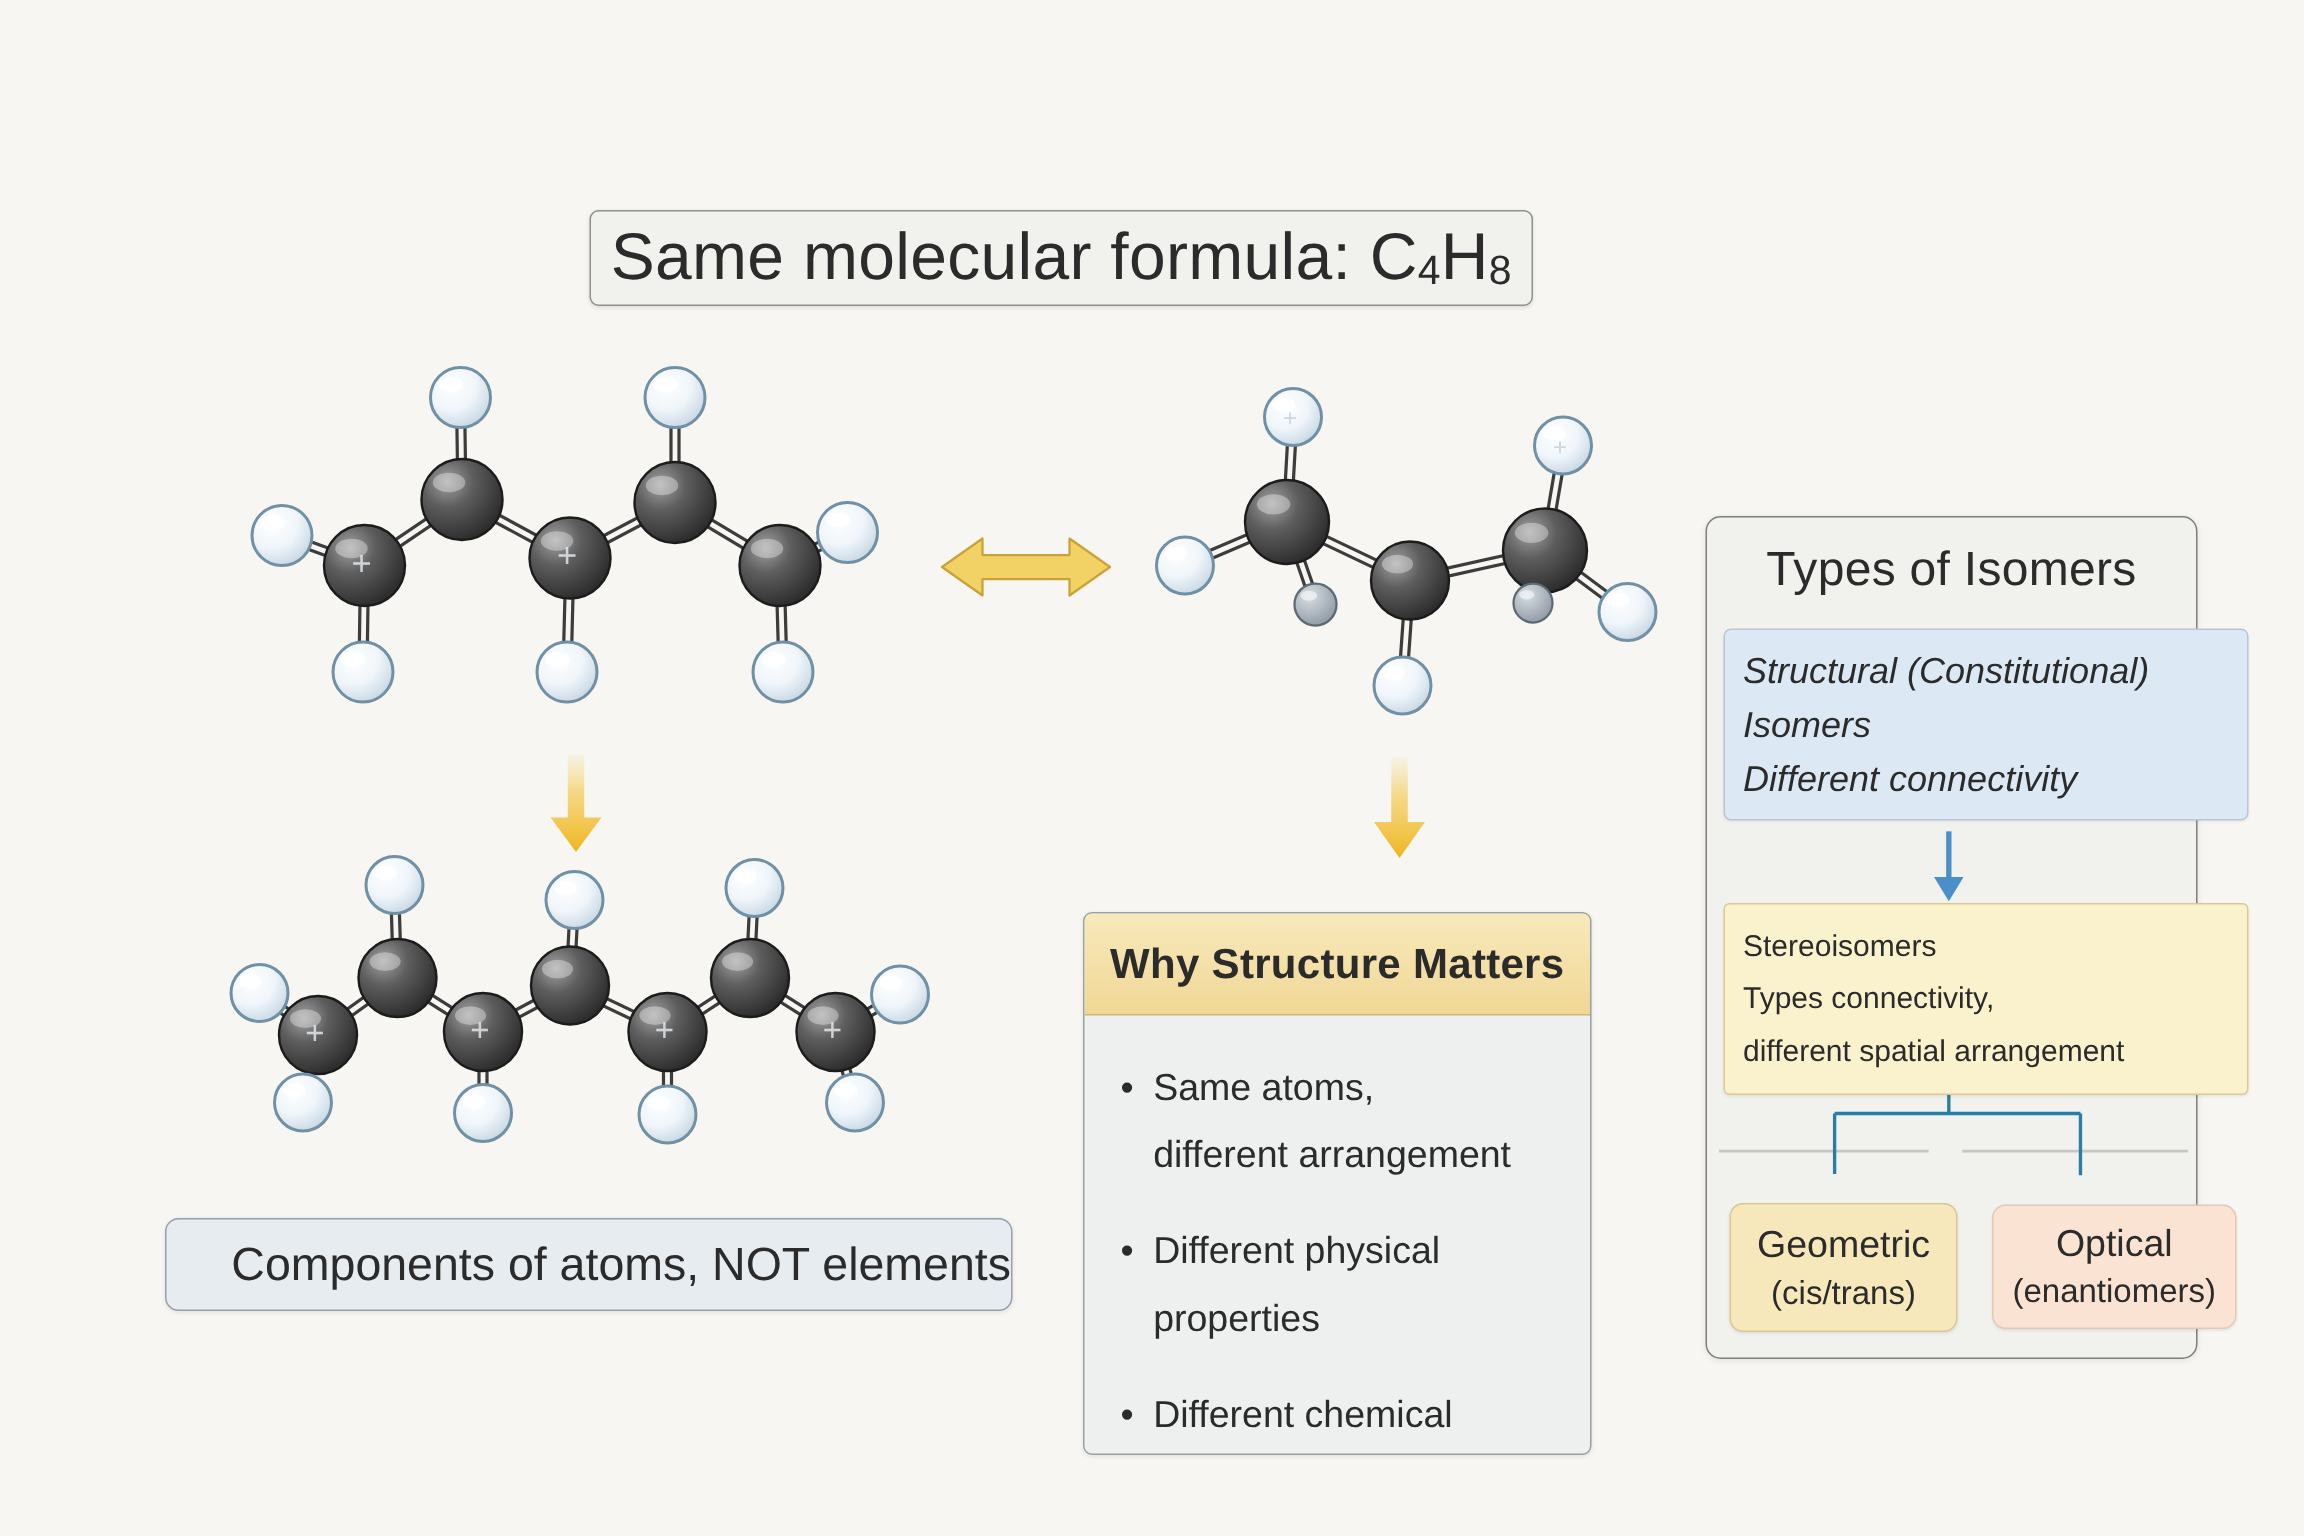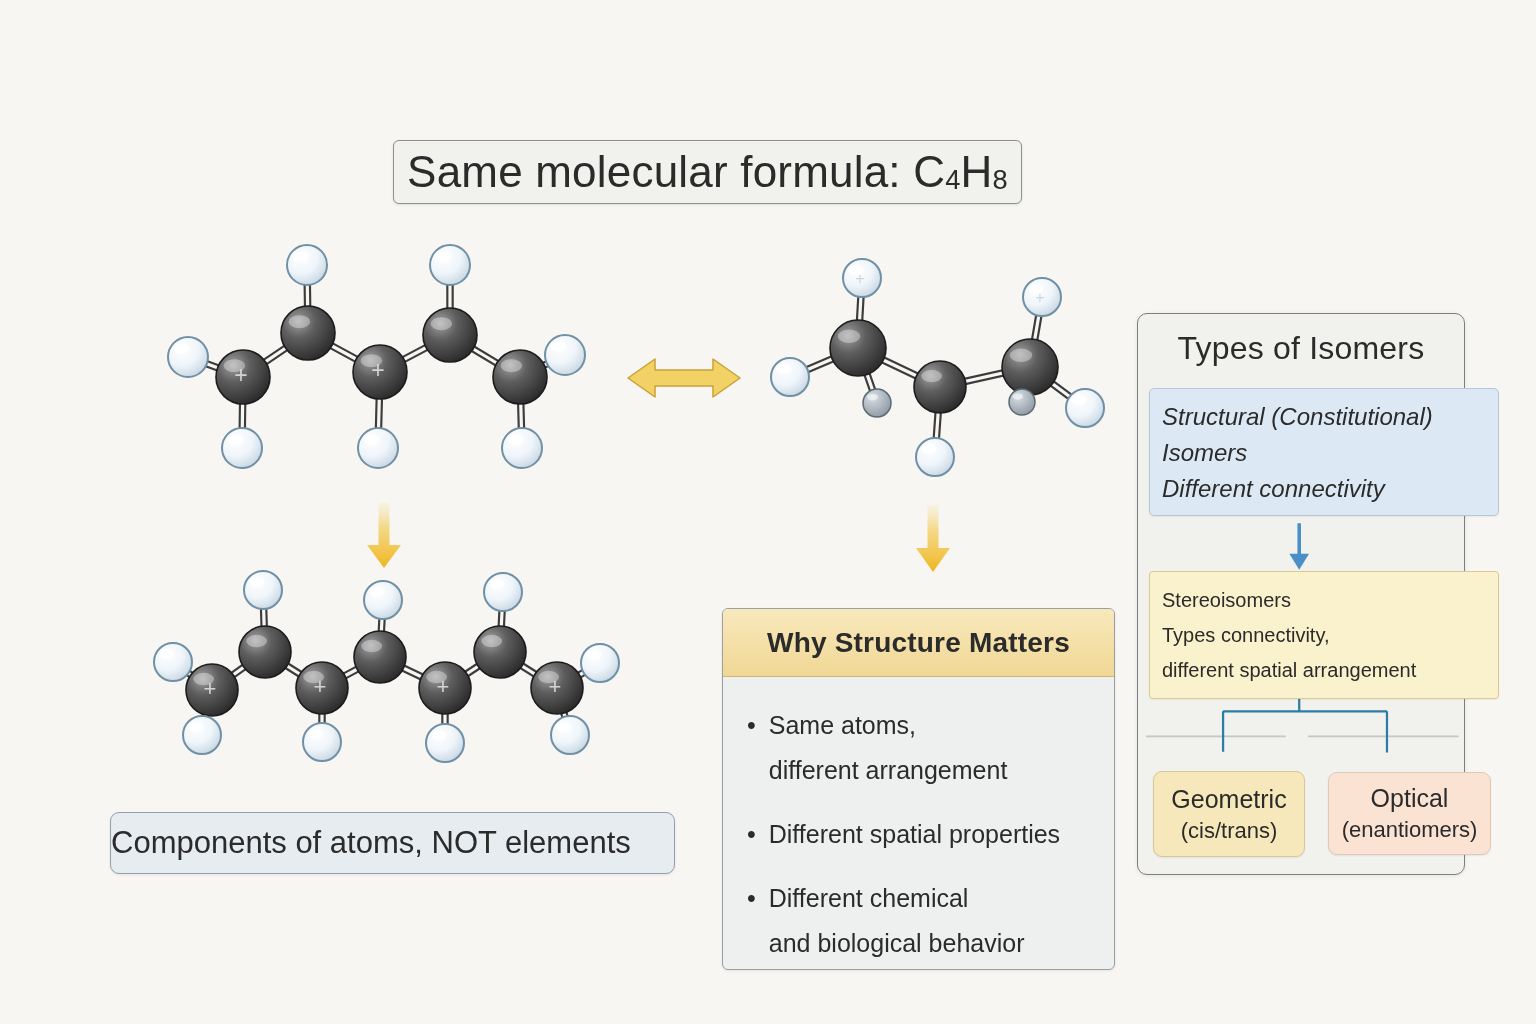--- a/index.html
+++ b/index.html
@@ -36,45 +36,45 @@
     background:var(--box-bg);border:1.5px solid #8f8f8f;border-radius:6px;
     display:flex;align-items:center;justify-content:center;
     font-size:44px;box-shadow:0 1px 3px rgba(0,0,0,.10);
     letter-spacing:.2px;
   }
   .sub{font-size:0.62em;position:relative;top:0.28em;}
 
   .components-box{
     position:absolute;left:110px;top:812px;width:563px;height:60px;
     background:var(--components-bg);border:1.5px solid #96a0aa;border-radius:9px;
-    display:flex;align-items:center;justify-content:flex-start;
+    display:flex;align-items:center;justify-content:flex-end;
     font-size:31px;box-shadow:0 1px 3px rgba(0,0,0,.08);
   }
 
   .why-panel{
-    position:absolute;left:722px;top:608px;width:393px;height:362px;
+    position:absolute;left:722px;top:608px;width:339px;height:362px;
     background:#eef0f0;border:1.5px solid #9aa0a2;border-radius:6px;
     overflow:hidden;box-shadow:0 1px 3px rgba(0,0,0,.08);
     box-sizing:border-box;
   }
   .why-header{
     height:67px;background:linear-gradient(var(--why-header-top),var(--why-header-bottom));
     border-bottom:1px solid #cdb878;
     display:flex;align-items:center;justify-content:center;
     font-size:28px;font-weight:bold;letter-spacing:.2px;
   }
   .why-body{padding:26px 16px 0 24px;}
   .bullet-item{
     display:flex;gap:13px;font-size:25px;line-height:45px;
     margin-bottom:19px;white-space:pre-line;
   }
   .bullet-dot{flex:0 0 auto;}
 
   .types-panel{
-    position:absolute;left:1137px;top:313px;width:328px;height:562px;
+    position:absolute;left:1137px;top:344px;width:328px;height:562px;
     background:var(--panel-bg);border:1.5px solid #7e7e7e;border-radius:10px;
     box-shadow:0 1px 4px rgba(0,0,0,.08);box-sizing:border-box;
   }
   .connector-layer{position:absolute;inset:0;width:100%;height:100%;}
   .types-title{
     position:absolute;left:0;top:16px;width:100%;text-align:center;
     font-size:32px;letter-spacing:.2px;
   }
   .node{position:absolute;box-sizing:border-box;}
   .node-structural{
@@ -318,21 +318,21 @@
       <span>Why Structure Matters</span>
     </div>
     <div class="why-body">
       <div class="bullet-item">
         <span class="bullet-dot">•</span>
         <span>Same atoms,
 different arrangement</span>
       </div>
       <div class="bullet-item">
         <span class="bullet-dot">•</span>
-        <span>Different spatial properties</span>
+        <span>Different physical properties</span>
       </div>
       <div class="bullet-item">
         <span class="bullet-dot">•</span>
         <span>Different chemical
 and biological behavior</span>
       </div>
     </div>
   </div>
 
   <div class="types-panel">

